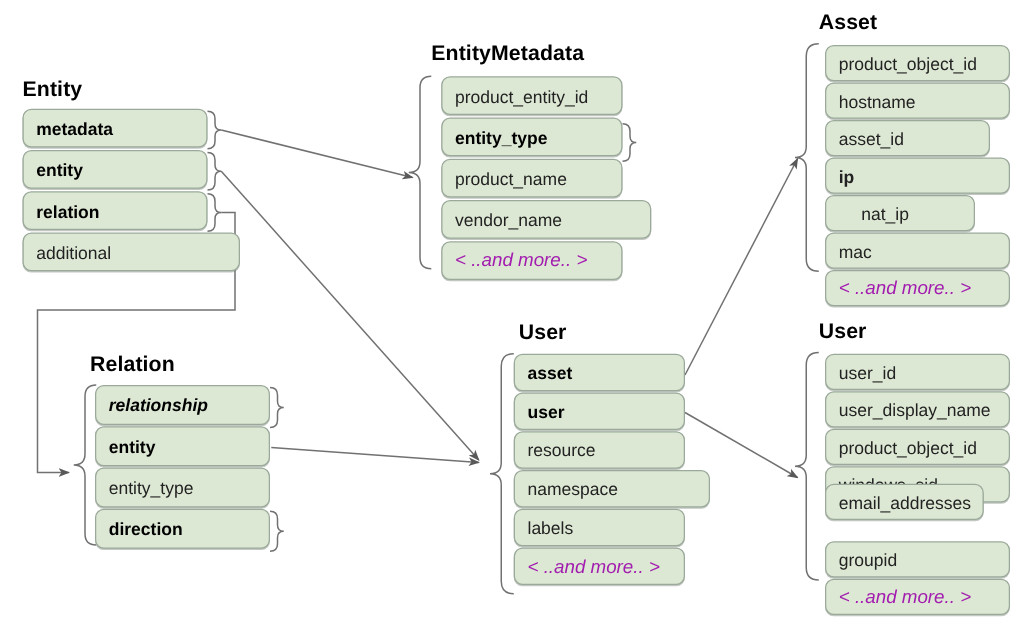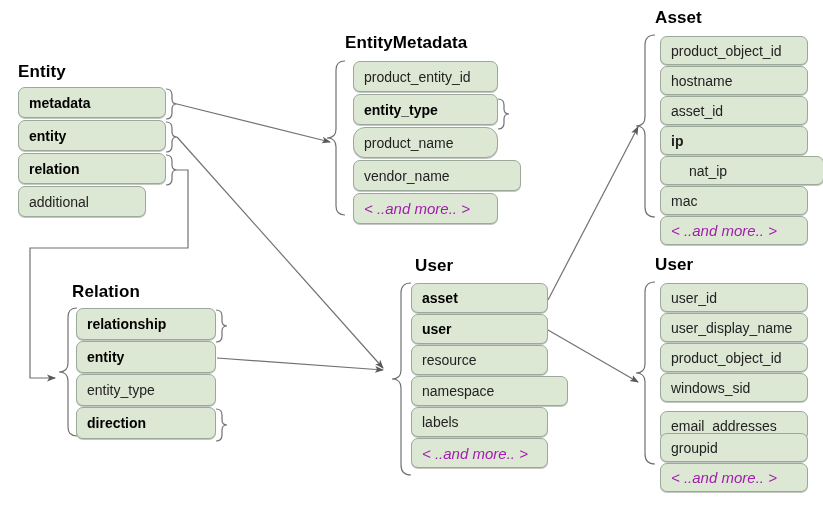--- a/index.html
+++ b/index.html
@@ -90,36 +90,36 @@
     <div class="fields" style="left:0px;top:25px;">
       <div class="field bold" style="position:absolute;left:0;top:0;width:148px;height:31px;">
         <span>metadata</span>
       </div>
       <div class="field bold" style="position:absolute;left:0;top:33px;width:148px;height:31px;">
         <span>entity</span>
       </div>
       <div class="field bold" style="position:absolute;left:0;top:66px;width:148px;height:31px;">
         <span>relation</span>
       </div>
-      <div class="field" style="position:absolute;left:0;top:99px;width:128px;height:31px;">
+      <div class="field" style="position:absolute;left:0;top:99px;width:174px;height:31px;">
         <span>additional</span>
       </div>
     </div>
   </div>
 
   <div class="group" style="left:345px;top:33px;">
     <div class="group-title" style="left:0px;top:0px;">EntityMetadata</div>
     <div class="fields" style="left:8px;top:28px;">
       <div class="field" style="position:absolute;left:0;top:0;width:145px;height:31px;">
         <span>product_entity_id</span>
       </div>
       <div class="field bold" style="position:absolute;left:0;top:33px;width:145px;height:31px;">
         <span>entity_type</span>
       </div>
-      <div class="field" style="position:absolute;left:0;top:66px;width:145px;height:31px;border-radius:12px;">
+      <div class="field" style="position:absolute;left:0;top:66px;width:145px;height:31px;">
         <span>product_name</span>
       </div>
       <div class="field" style="position:absolute;left:0;top:99px;width:168px;height:31px;">
         <span>vendor_name</span>
       </div>
       <div class="field more" style="position:absolute;left:0;top:132px;width:145px;height:31px;">
         <span>&lt; ..and more.. &gt;</span>
       </div>
     </div>
   </div>
@@ -127,42 +127,42 @@
 
   <div class="group" style="left:655px;top:8px;">
     <div class="group-title" style="left:0px;top:0px;">Asset</div>
     <div class="fields" style="left:5px;top:28px;">
       <div class="field" style="position:absolute;left:0;top:0;width:148px;height:29px;">
         <span>product_object_id</span>
       </div>
       <div class="field" style="position:absolute;left:0;top:30px;width:148px;height:29px;">
         <span>hostname</span>
       </div>
-      <div class="field" style="position:absolute;left:0;top:60px;width:148px;height:29px;">
+      <div class="field" style="position:absolute;left:0;top:60px;width:132px;height:29px;">
         <span>asset_id</span>
       </div>
       <div class="field" style="position:absolute;left:0;top:90px;width:148px;height:29px;font-weight:bold;">
         <span>ip</span>
       </div>
-      <div class="field" style="position:absolute;left:0;top:120px;width:164px;height:29px;padding-left:28px;">
+      <div class="field" style="position:absolute;left:0;top:120px;width:120px;height:29px;padding-left:28px;">
         <span>nat_ip</span>
       </div>
       <div class="field" style="position:absolute;left:0;top:150px;width:148px;height:29px;">
         <span>mac</span>
       </div>
       <div class="field more" style="position:absolute;left:0;top:180px;width:148px;height:29px;">
         <span>&lt; ..and more.. &gt;</span>
       </div>
     </div>
   </div>
 
   <div class="group" style="left:68px;top:282px;">
     <div class="group-title" style="left:4px;top:0px;">Relation</div>
     <div class="fields" style="left:8px;top:26px;">
-      <div class="field bold" style="position:absolute;left:0;top:0;width:140px;height:32px;">
+      <div class="field bold" style="position:absolute;left:0;top:0;width:140px;height:32px;font-style:italic;">
         <span>relationship</span>
       </div>
       <div class="field bold" style="position:absolute;left:0;top:33px;width:140px;height:32px;">
         <span>entity</span>
       </div>
       <div class="field" style="position:absolute;left:0;top:66px;width:140px;height:32px;">
         <span>entity_type</span>
       </div>
       <div class="field bold" style="position:absolute;left:0;top:99px;width:140px;height:32px;">
         <span>direction</span>
@@ -204,21 +204,21 @@
       </div>
       <div class="field" style="position:absolute;left:0;top:30px;width:148px;height:29px;">
         <span>user_display_name</span>
       </div>
       <div class="field" style="position:absolute;left:0;top:60px;width:148px;height:29px;">
         <span>product_object_id</span>
       </div>
       <div class="field" style="position:absolute;left:0;top:90px;width:148px;height:29px;">
         <span>windows_sid</span>
       </div>
-      <div class="field" style="position:absolute;left:0;top:128px;width:148px;height:29px;">
+      <div class="field" style="position:absolute;left:0;top:104px;width:127px;height:29px;">
         <span>email_addresses</span>
       </div>
       <div class="field" style="position:absolute;left:0;top:150px;width:148px;height:29px;">
         <span>groupid</span>
       </div>
       <div class="field more" style="position:absolute;left:0;top:180px;width:148px;height:29px;">
         <span>&lt; ..and more.. &gt;</span>
       </div>
     </div>
   </div>

